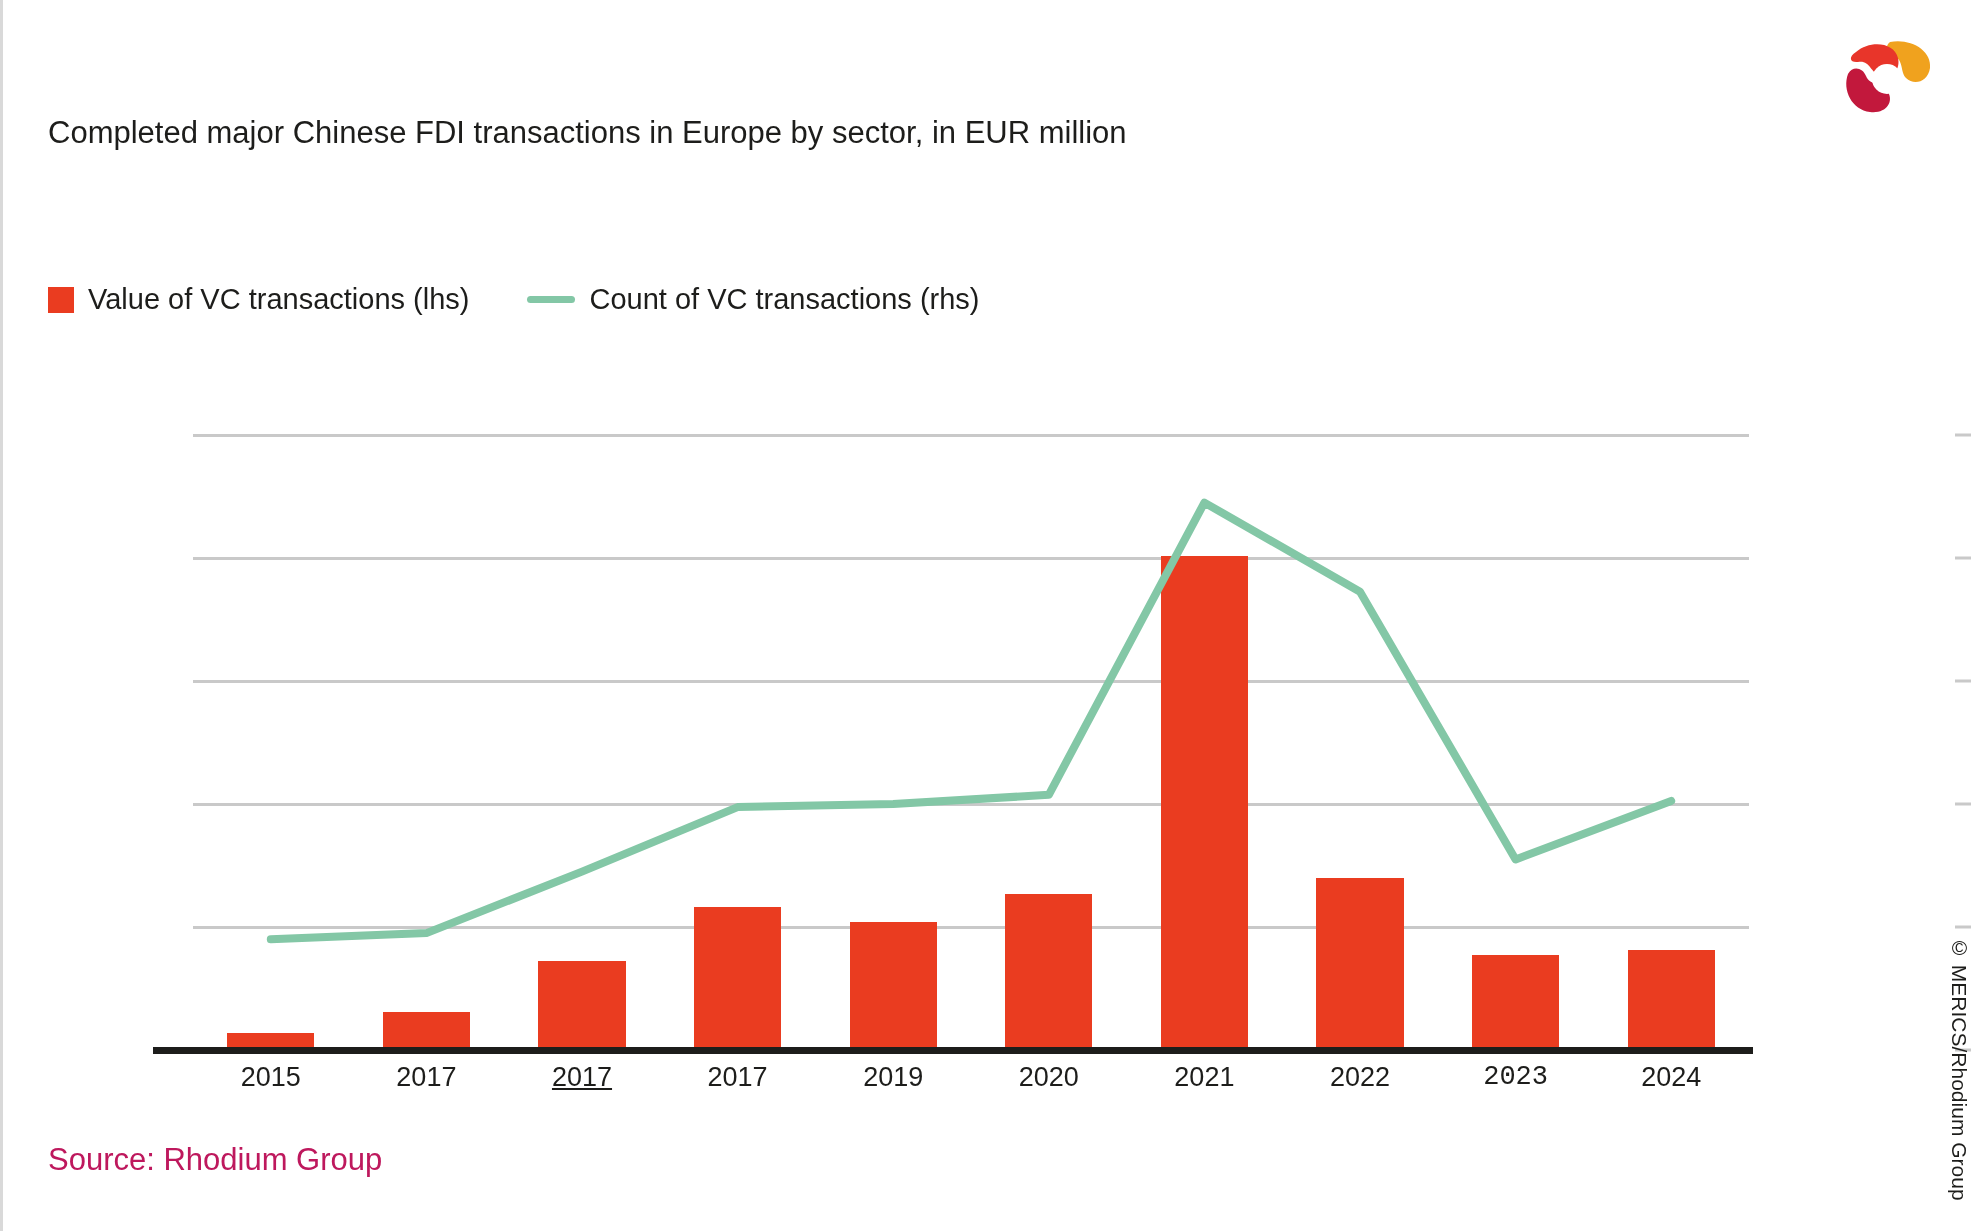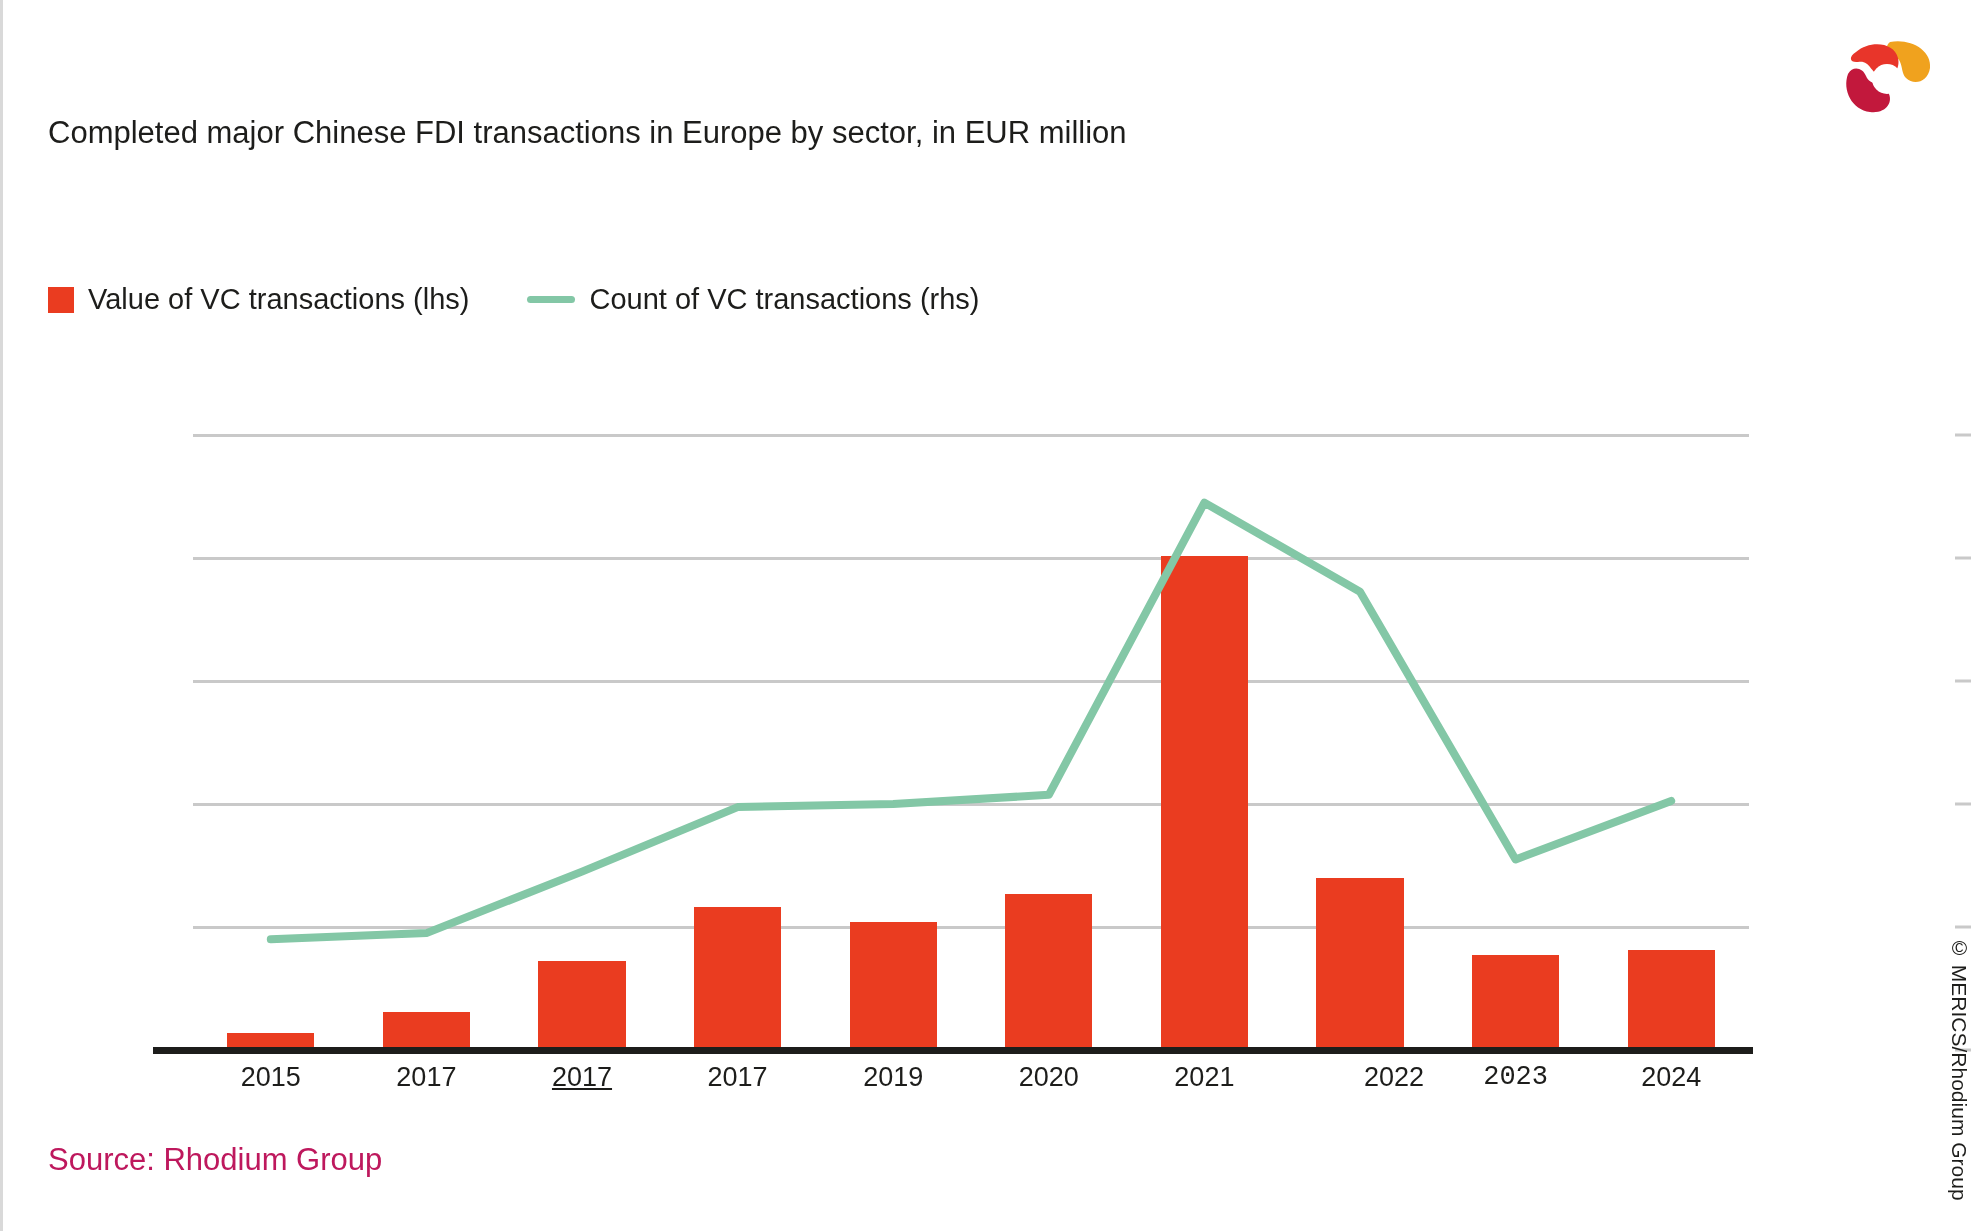--- a/index.html
+++ b/index.html
@@ -123,20 +123,20 @@
   </div>
 
   <div class="xlabels" id="xlabels">
       <div class="xlabel" style="left: 77.8px;">2015</div>
       <div class="xlabel" style="left: 233.4px;">2017</div>
       <div class="xlabel" style="left: 389px; text-decoration: underline;">2017</div>
       <div class="xlabel" style="left: 544.6px;">2017</div>
       <div class="xlabel" style="left: 700.2px;">2019</div>
       <div class="xlabel" style="left: 855.8px;">2020</div>
       <div class="xlabel" style="left: 1011.4px;">2021</div>
-      <div class="xlabel" style="left: 1201px;">2022</div>
+      <div class="xlabel" style="left: 1167px;">2022</div>
       <div class="xlabel" style="left: 1322.6px; font-family: Liberation Mono, monospace;">2023</div>
       <div class="xlabel" style="left: 1478.2px;">2024</div>
     </div>
 
   <div class="source">Source: Rhodium Group</div>
   <div class="credit">© MERICS/Rhodium Group</div>
 </div>
 
 </body></html>

